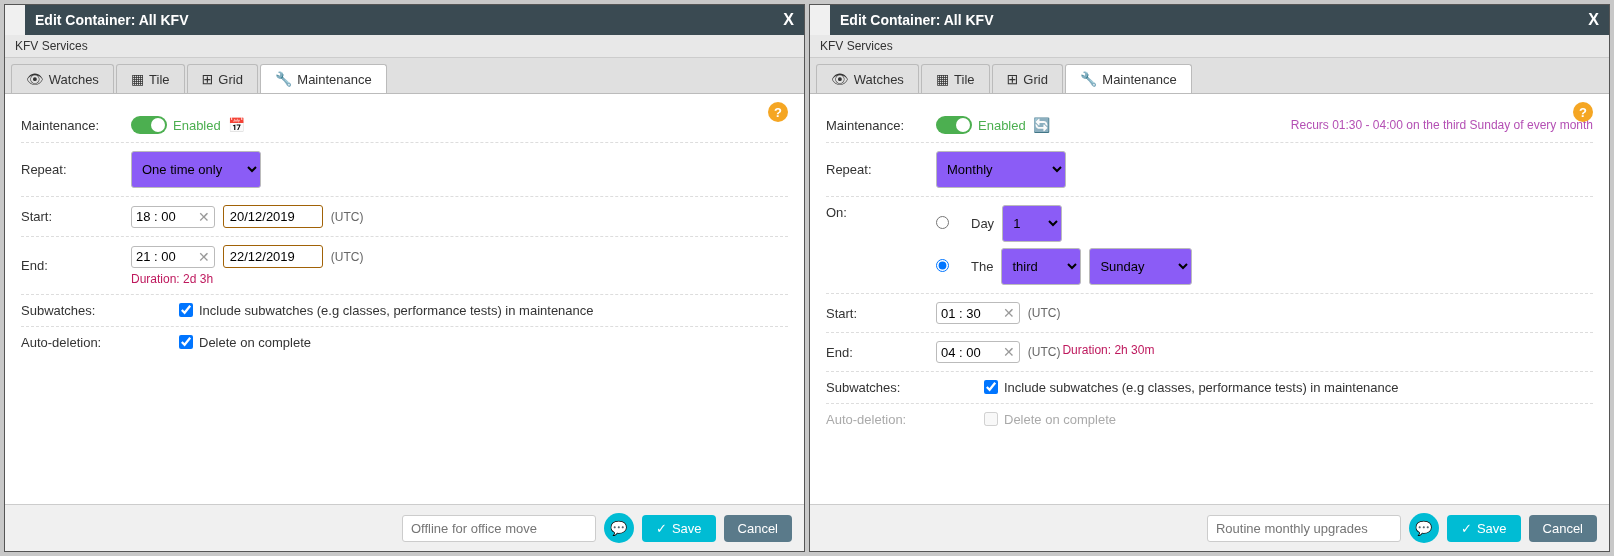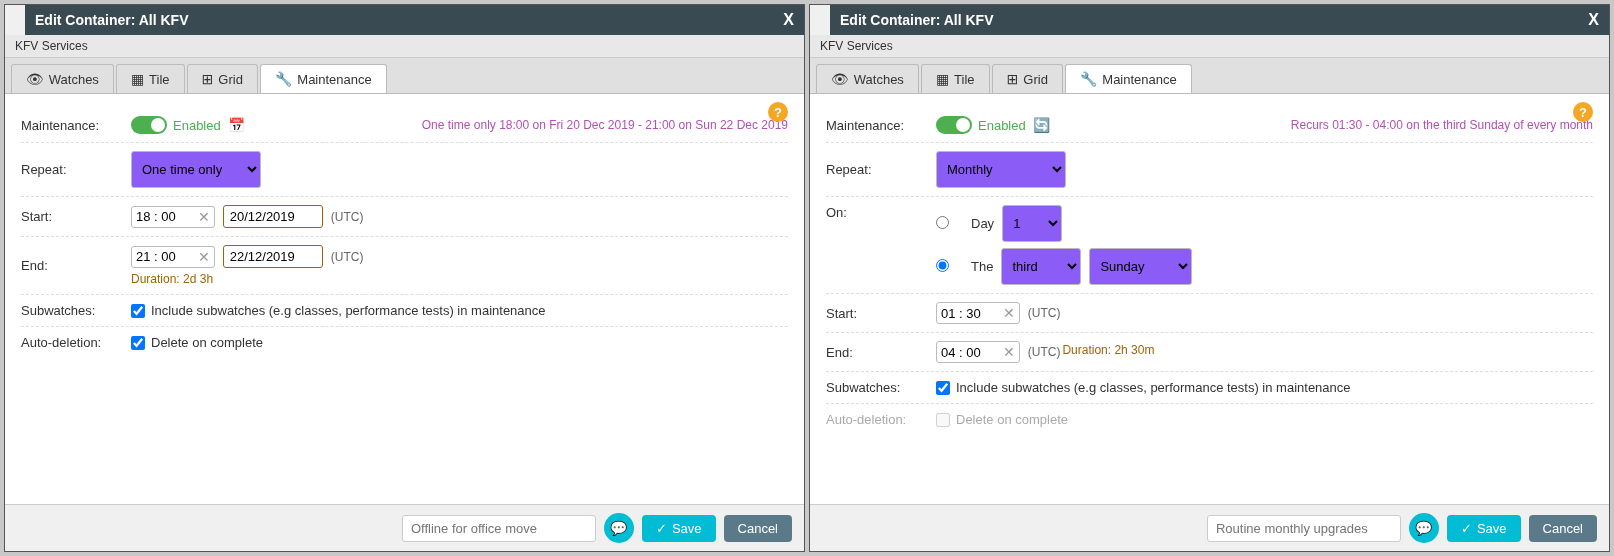--- a/index.html
+++ b/index.html
@@ -233,29 +233,29 @@
       background: white;
       width: 100px;
     }
 
     .utc-label {
       color: #666;
       font-size: 12px;
     }
 
     .duration-text {
-      color: #a16207;
+      color: #be185d;
       font-size: 12px;
       margin-top: 2px;
     }
 
     .checkbox-row {
       display: flex;
-      align-items: center;
       gap: 6px;
+      margin-left: 48px;
     }
 
     .checkbox-row input[type=checkbox] {
       width: 14px;
       height: 14px;
     }
 
     .checkbox-label {
       color: #333;
       font-size: 13px;
@@ -360,21 +360,20 @@
     <div class="help-icon">?</div>
 
     <div class="form-row">
       <span class="form-label">Maintenance:</span>
       <div class="form-content">
         <div class="toggle-enabled">
           <div class="toggle-switch"></div>
           <span class="toggle-label">Enabled</span>
         </div>
         <span class="schedule-icon">📅</span>
-        <span class="maintenance-schedule-text">One time only 18:00 on Fri 20 Dec 2019 - 21:00 on Sun 22 Dec 2019</span>
       </div>
     </div>
 
     <div class="form-row">
       <span class="form-label">Repeat:</span>
       <div class="form-content">
         <select class="form-select">
           <option>One time only</option>
           <option>Daily</option>
           <option>Weekly</option>

